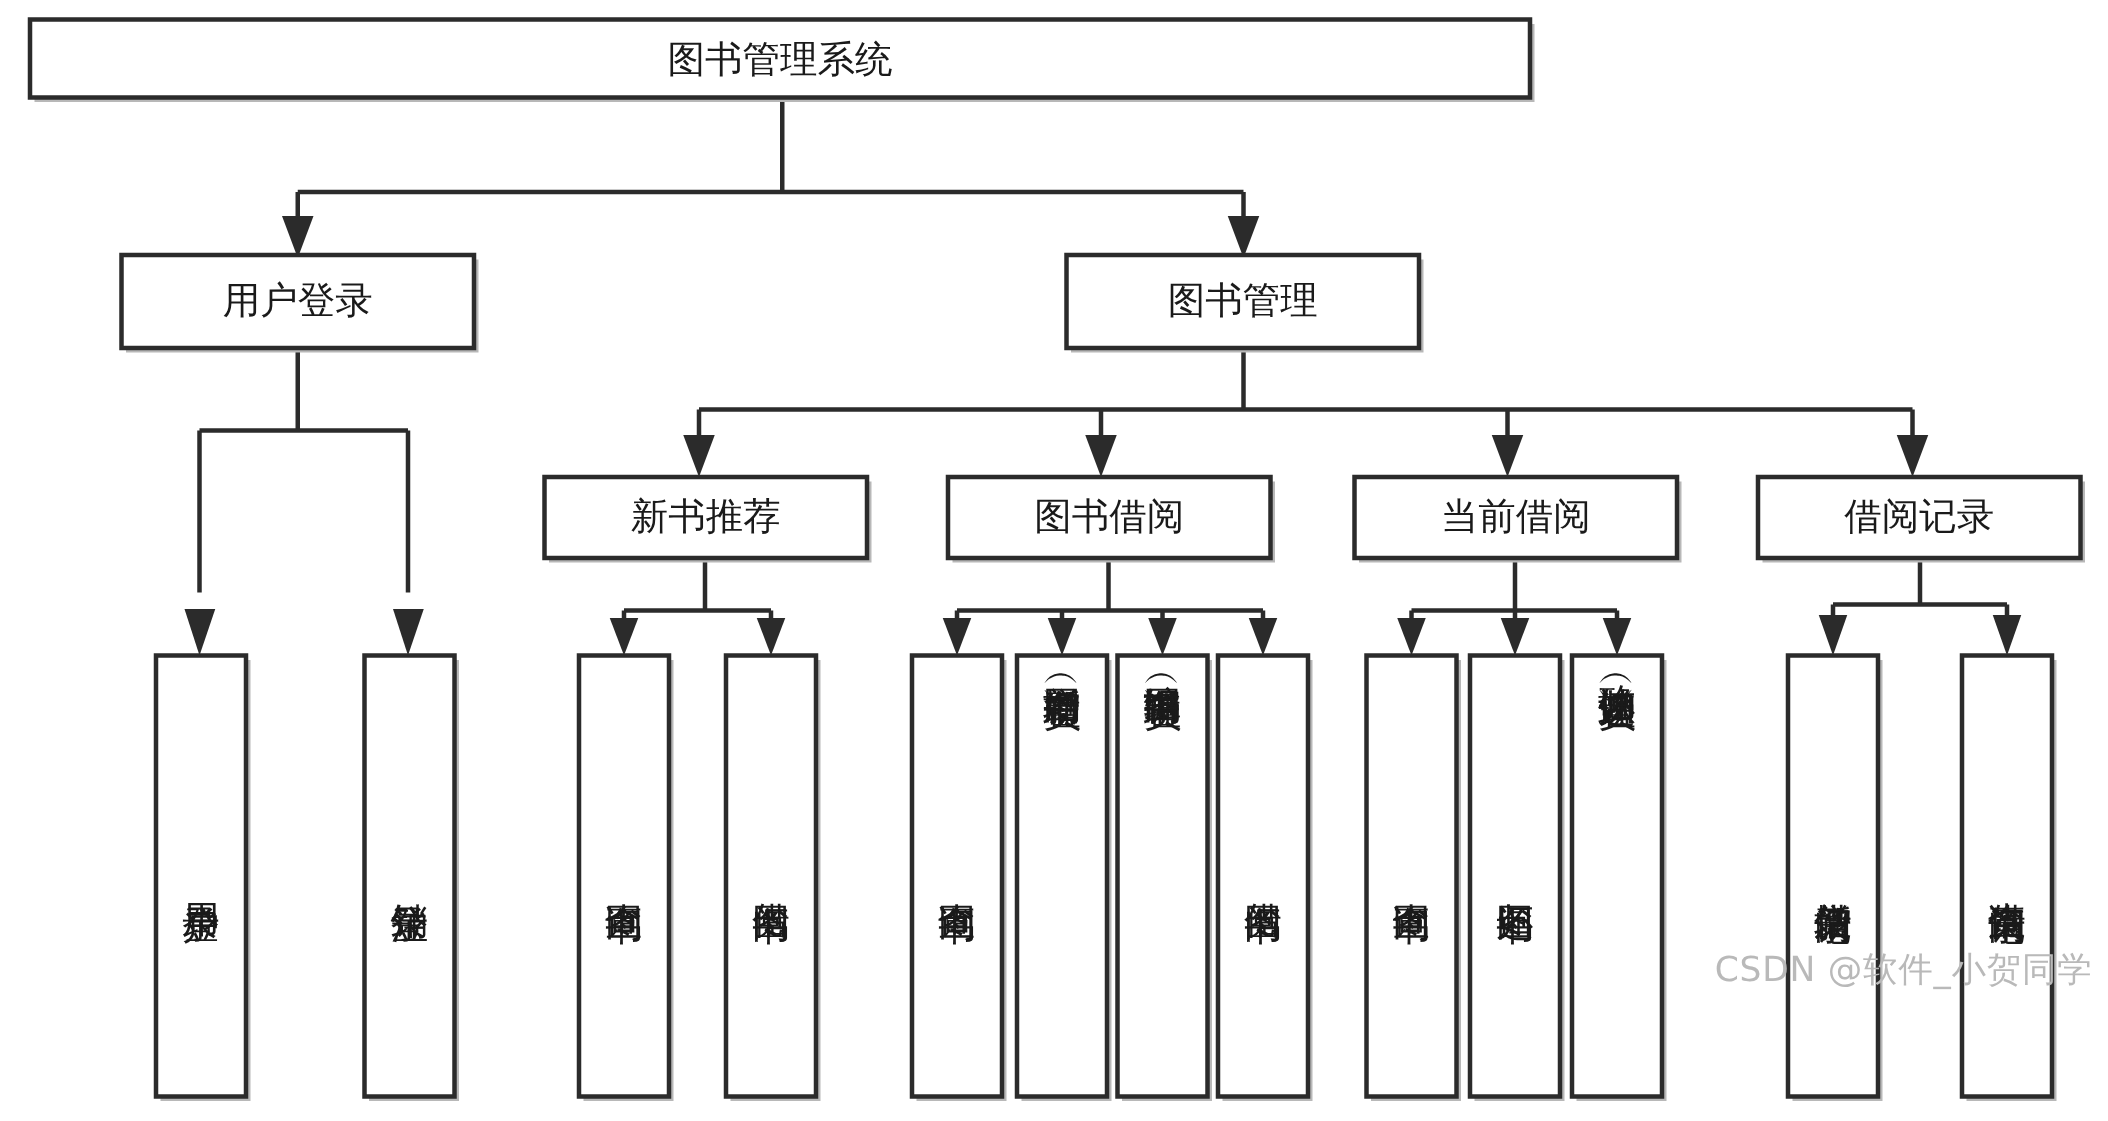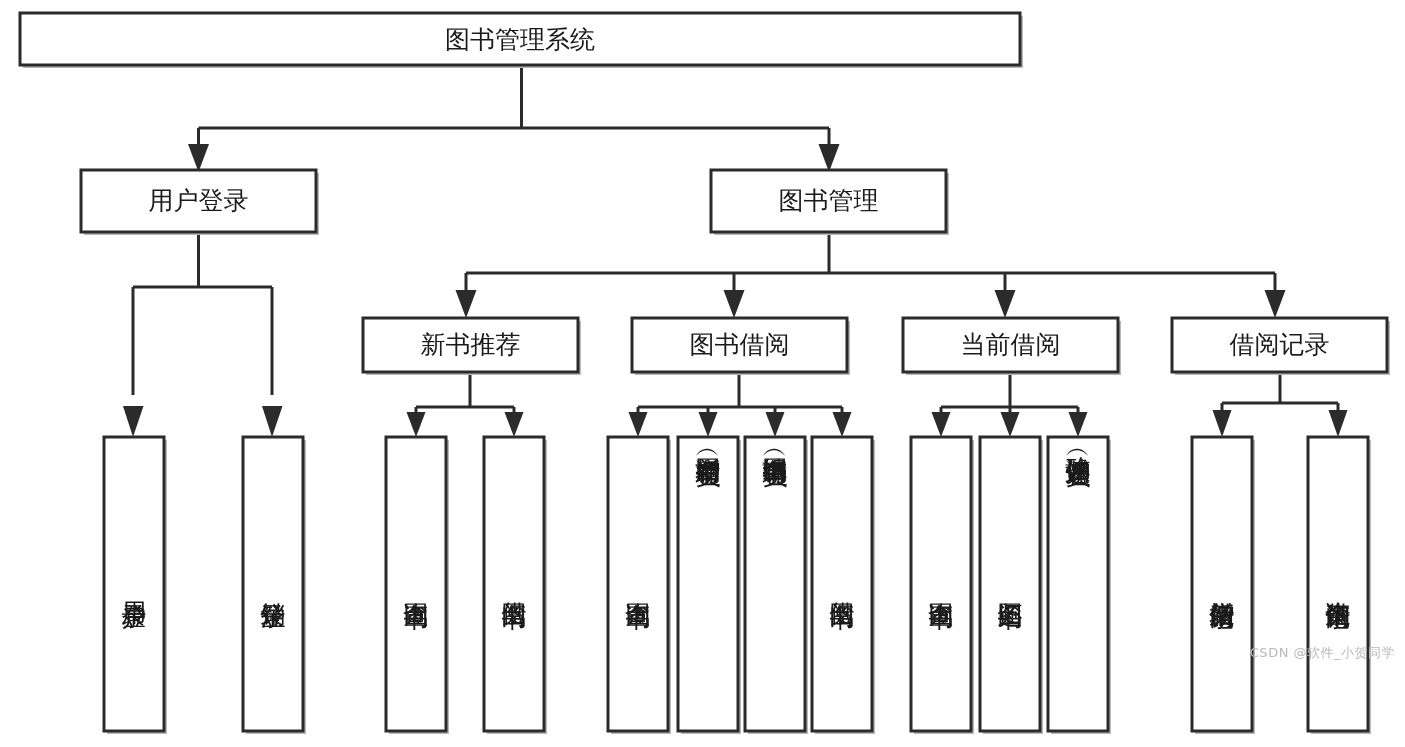--- a/index.html
+++ b/index.html
@@ -63,21 +63,21 @@
     display: flex;
     align-items: center;
     justify-content: center;
     pointer-events: none;
   }
   .watermark {
     position: absolute;
     right: 10px;
     bottom: 6px;
     font-family: "DejaVu Sans", "Liberation Sans", sans-serif;
-    font-size: 13px;
+    font-size: 23px;
     color: #b9b9b9;
     letter-spacing: 0.5px;
     white-space: nowrap;
   }
 </style>
 </head>
 <body>
 
 <div id="diagram-root">
 

